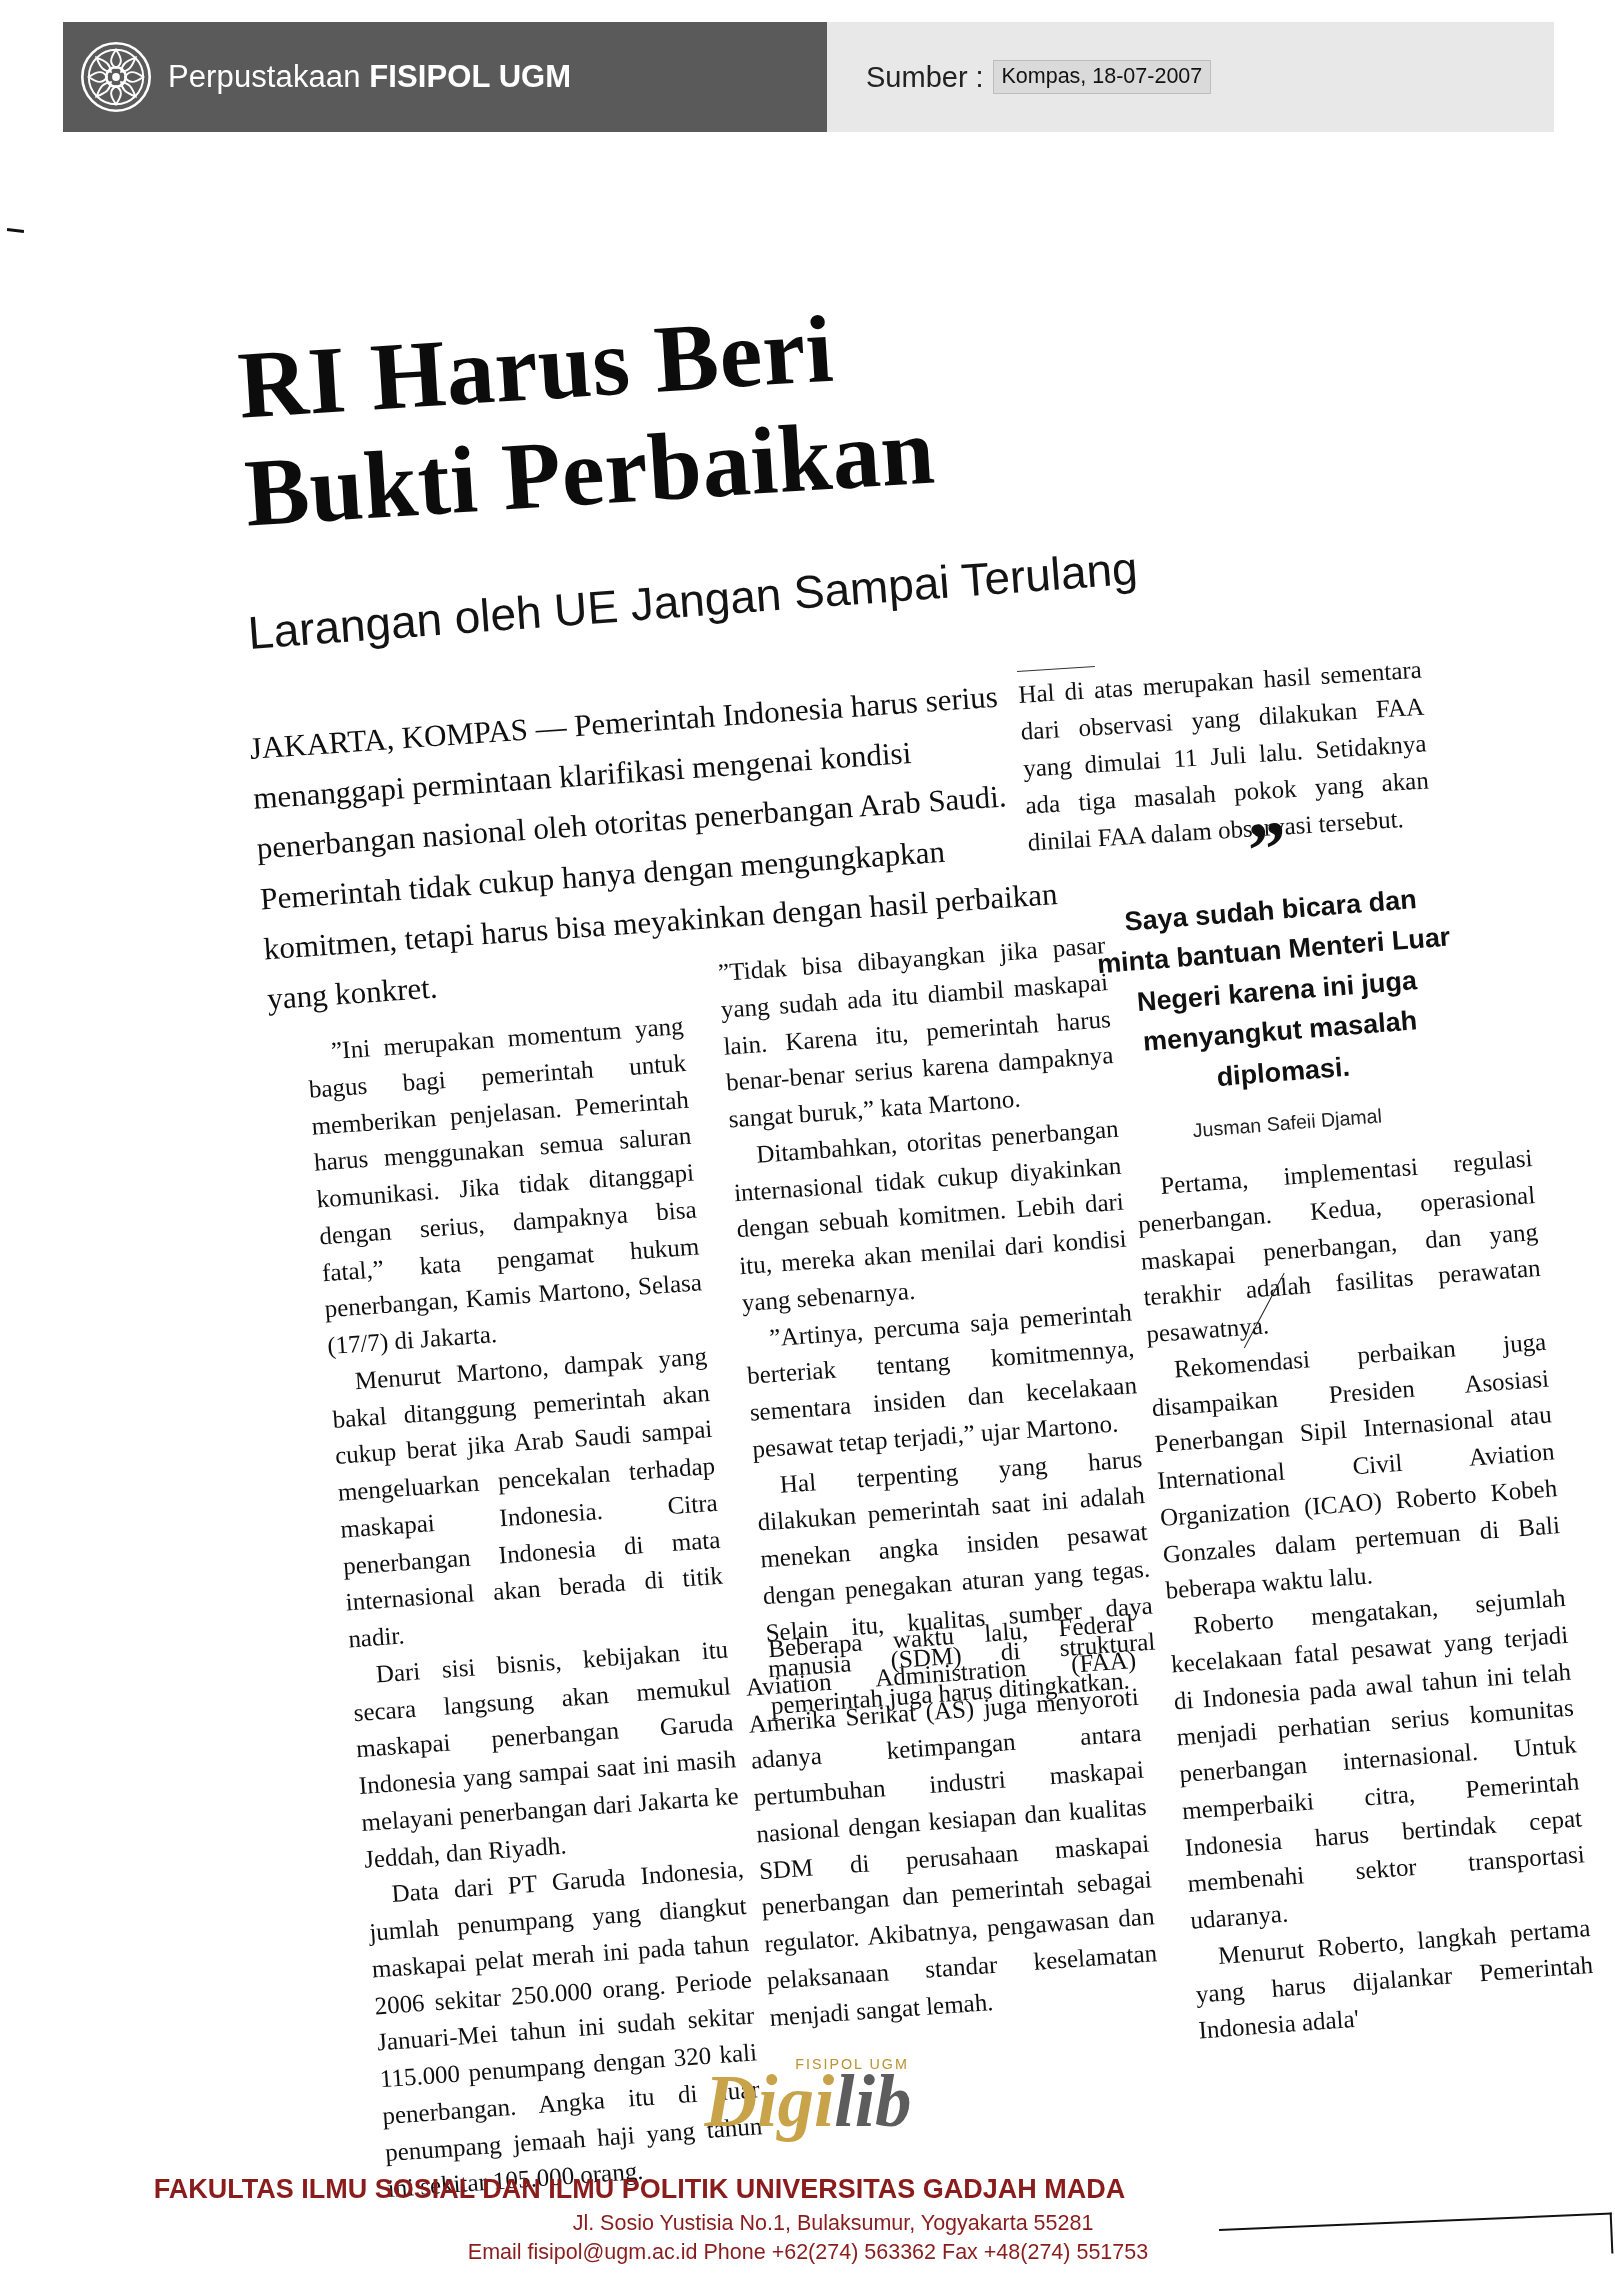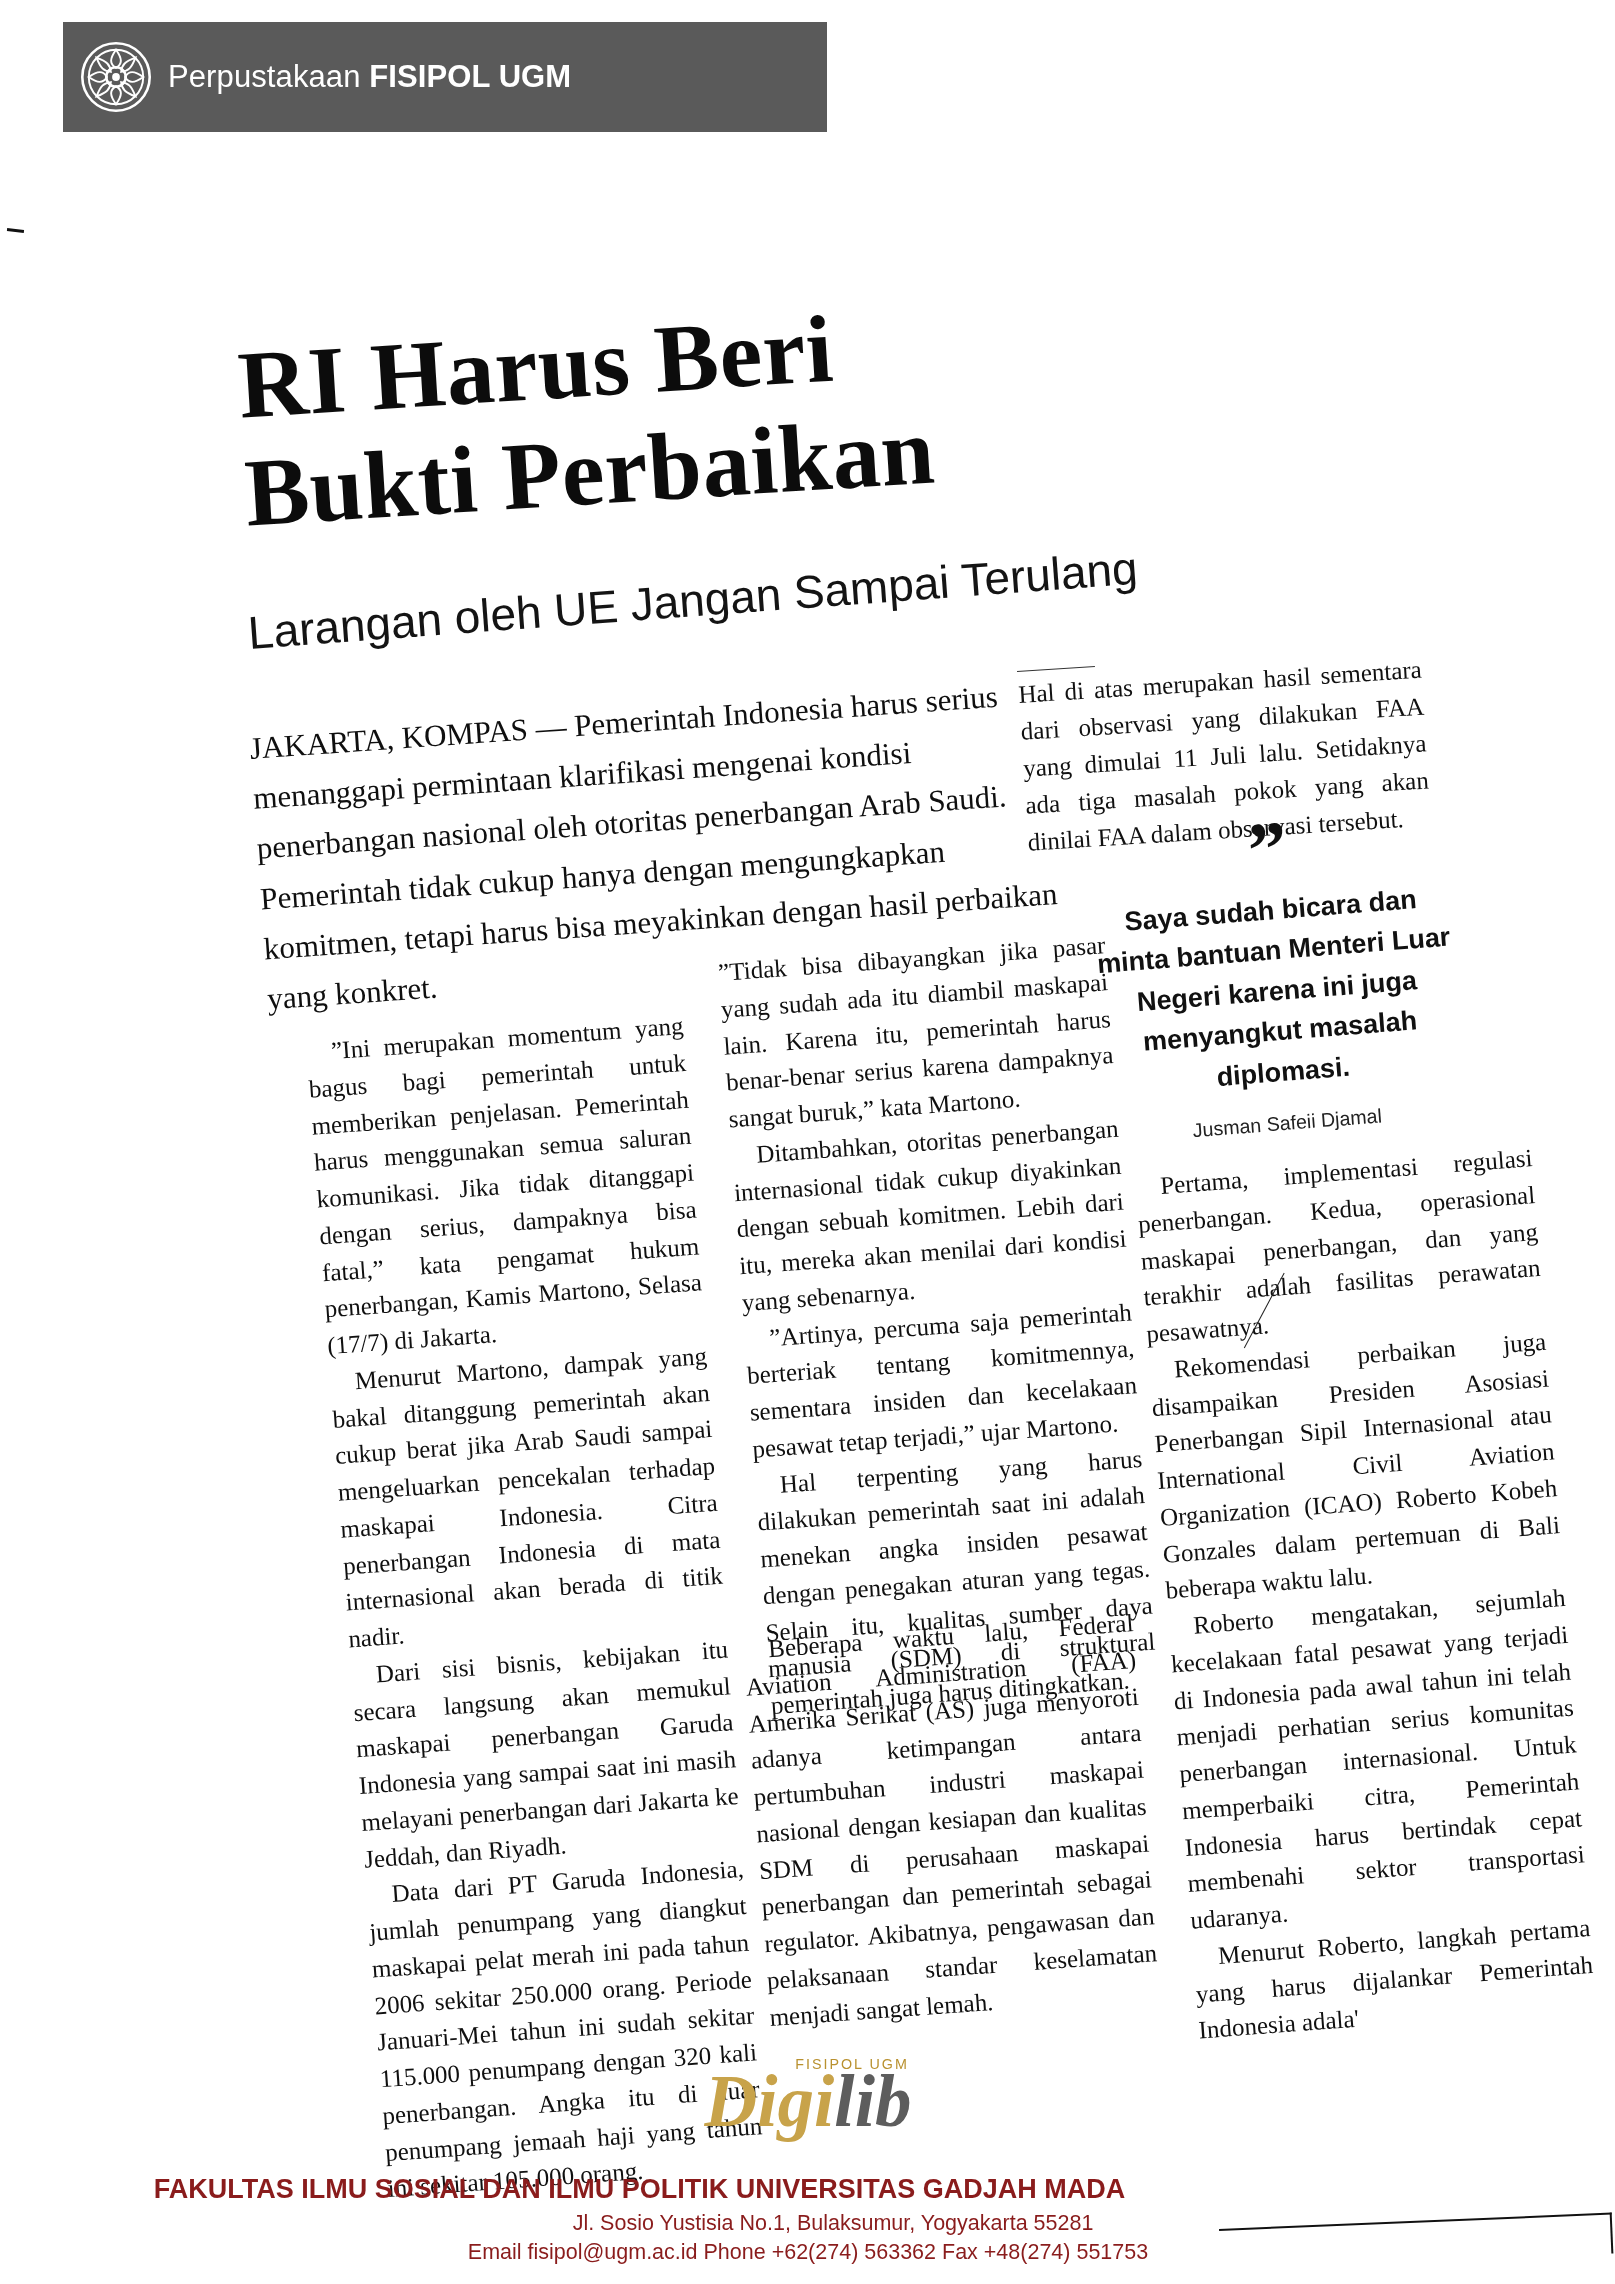--- a/index.html
+++ b/index.html
@@ -342,20 +342,24 @@
           <path d="M84 24 C78 40 73 45 62 46 C63 35 68 30 84 24 Z"></path>
           <path d="M24 84 C30 68 35 63 46 62 C45 73 40 78 24 84 Z"></path>
           <path d="M84 84 C68 78 63 73 62 62 C73 63 78 68 84 84 Z"></path>
         </g>
       </svg>
     </span>
     <span id="library-label">
       <span>Perpustakaan </span><b>FISIPOL UGM</b>
     </span>
   </div>
+  <div id="header-right">
+    <span id="source-label">Sumber :</span>
+    <span id="source-value">Kompas, 18-07-2007</span>
+  </div>
 </div>
 
 <div id="clipping">
 
   <div class="artifact" id="artifact-tick"></div>
 
   <div id="headline">
     <div class="hl-line">RI Harus Beri</div>
     <div class="hl-line">Bukti Perbaikan</div>
   </div>

